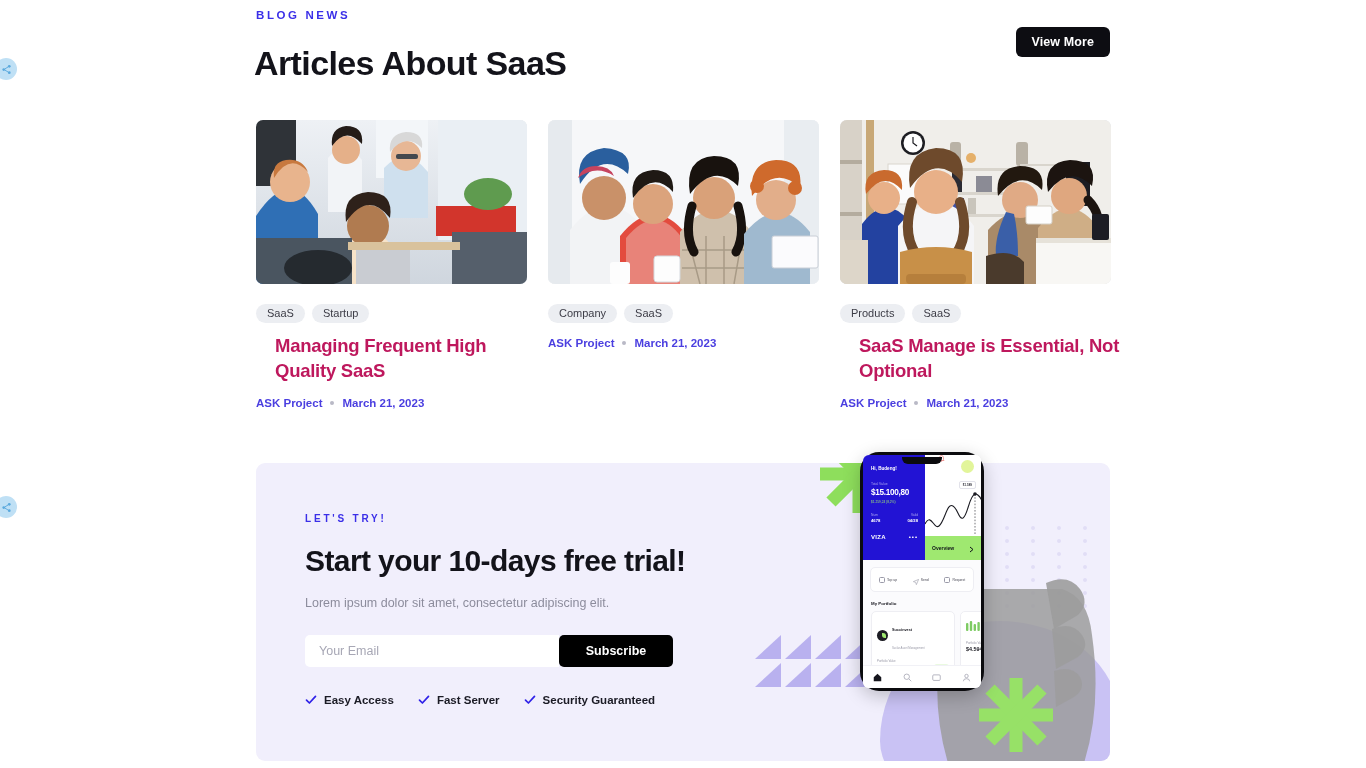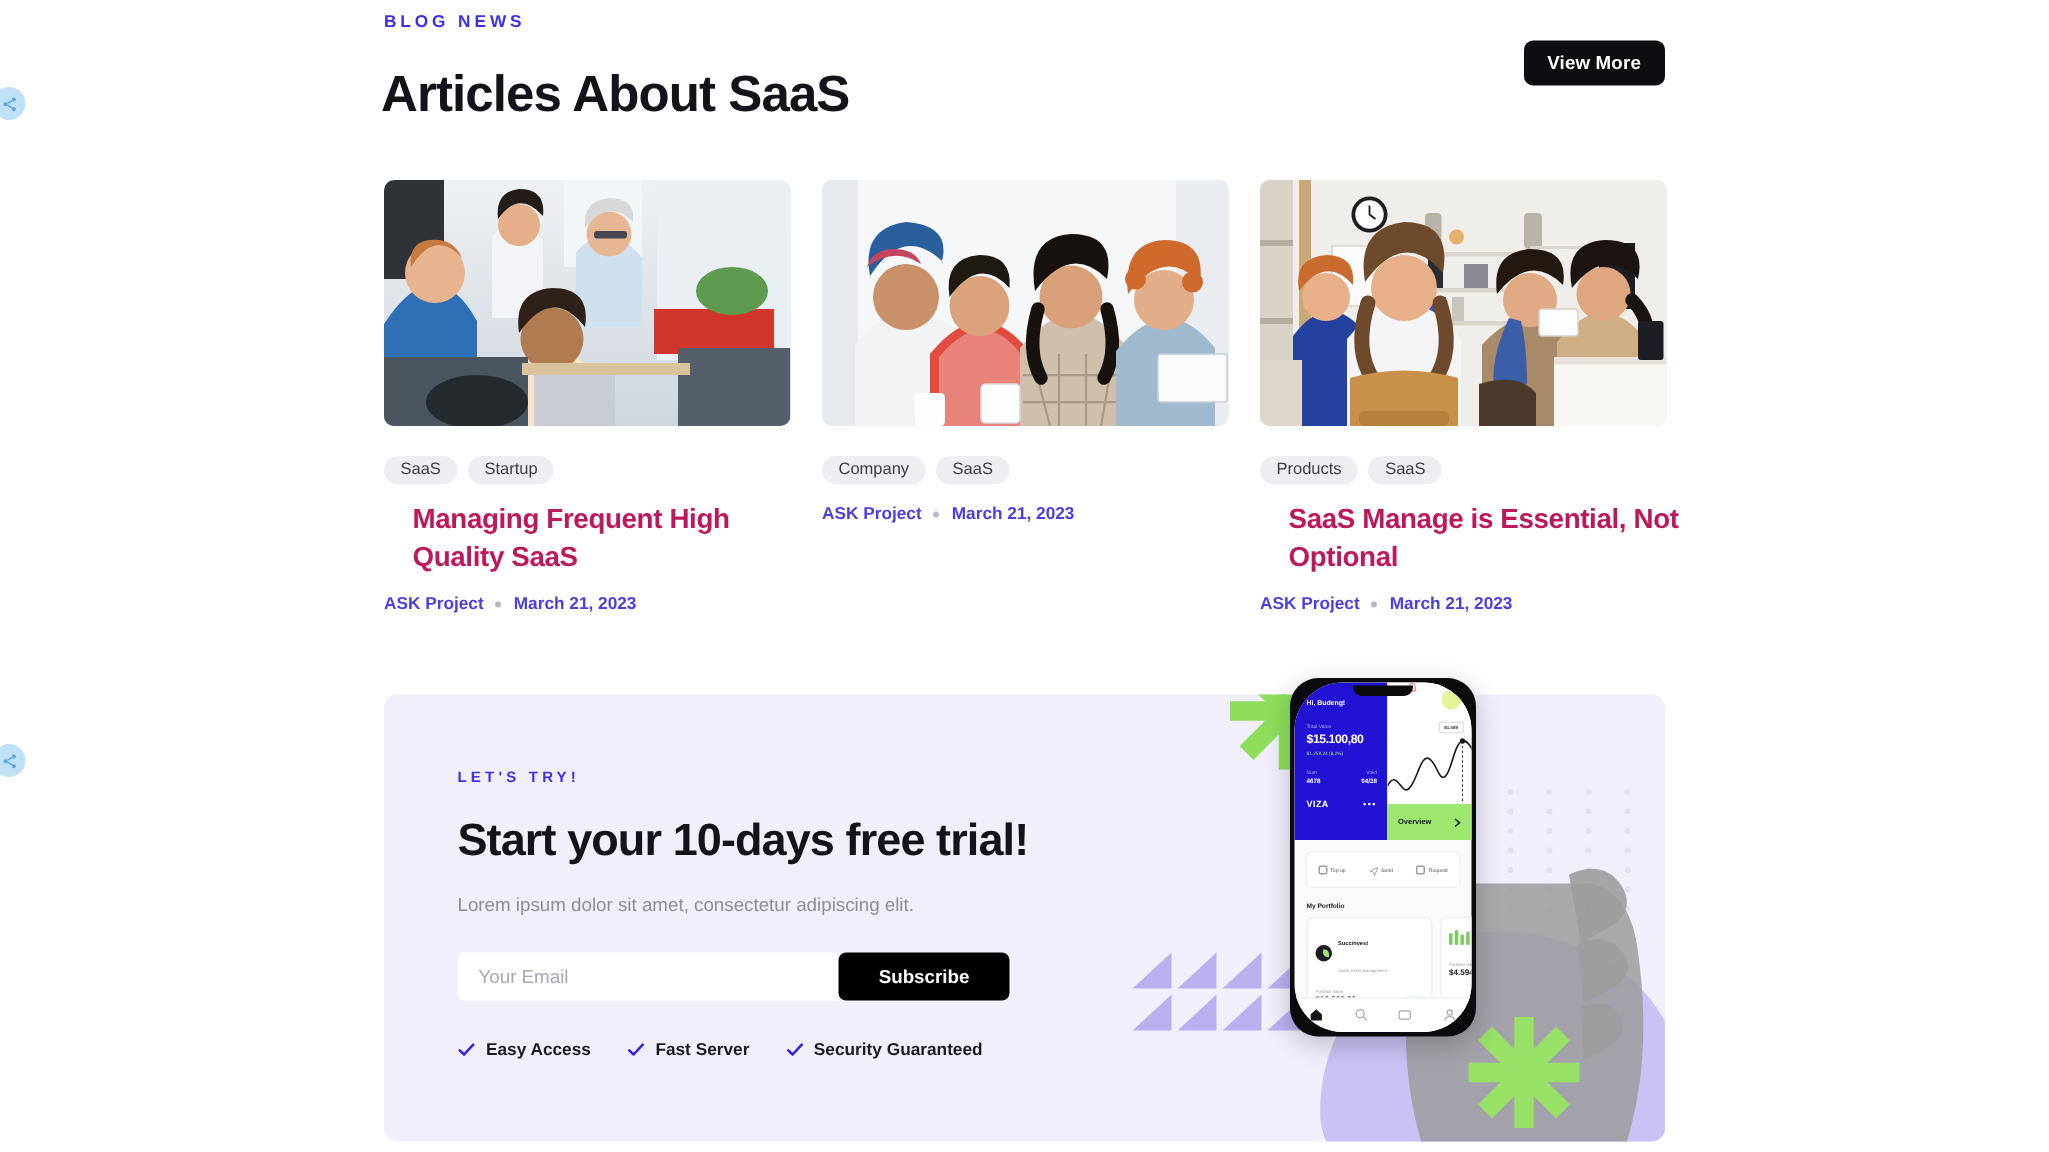--- a/index.html
+++ b/index.html
@@ -236,21 +236,21 @@
     width: 124px; height: 239px;
     background: #0b0b0e;
     border-radius: 19px;
     padding: 3px;
     z-index: 6;
     box-shadow: 0 5px 18px rgba(0,0,0,.22);
   }
   .phone-screen {
     width: 100%; height: 100%;
     background: #fbfbfd;
-    border-radius: 32px;
+    border-radius: 6px;
     overflow: hidden;
     position: relative;
   }
   .notch {
     position:absolute; left:50%; transform:translateX(-50%);
     top: 2px; width: 40px; height: 7px;
     background:#0b0b0e; border-radius: 0 0 6px 6px; z-index: 3;
   }
   .ph-top { display: flex; height: 105px; }
   .ph-card {

